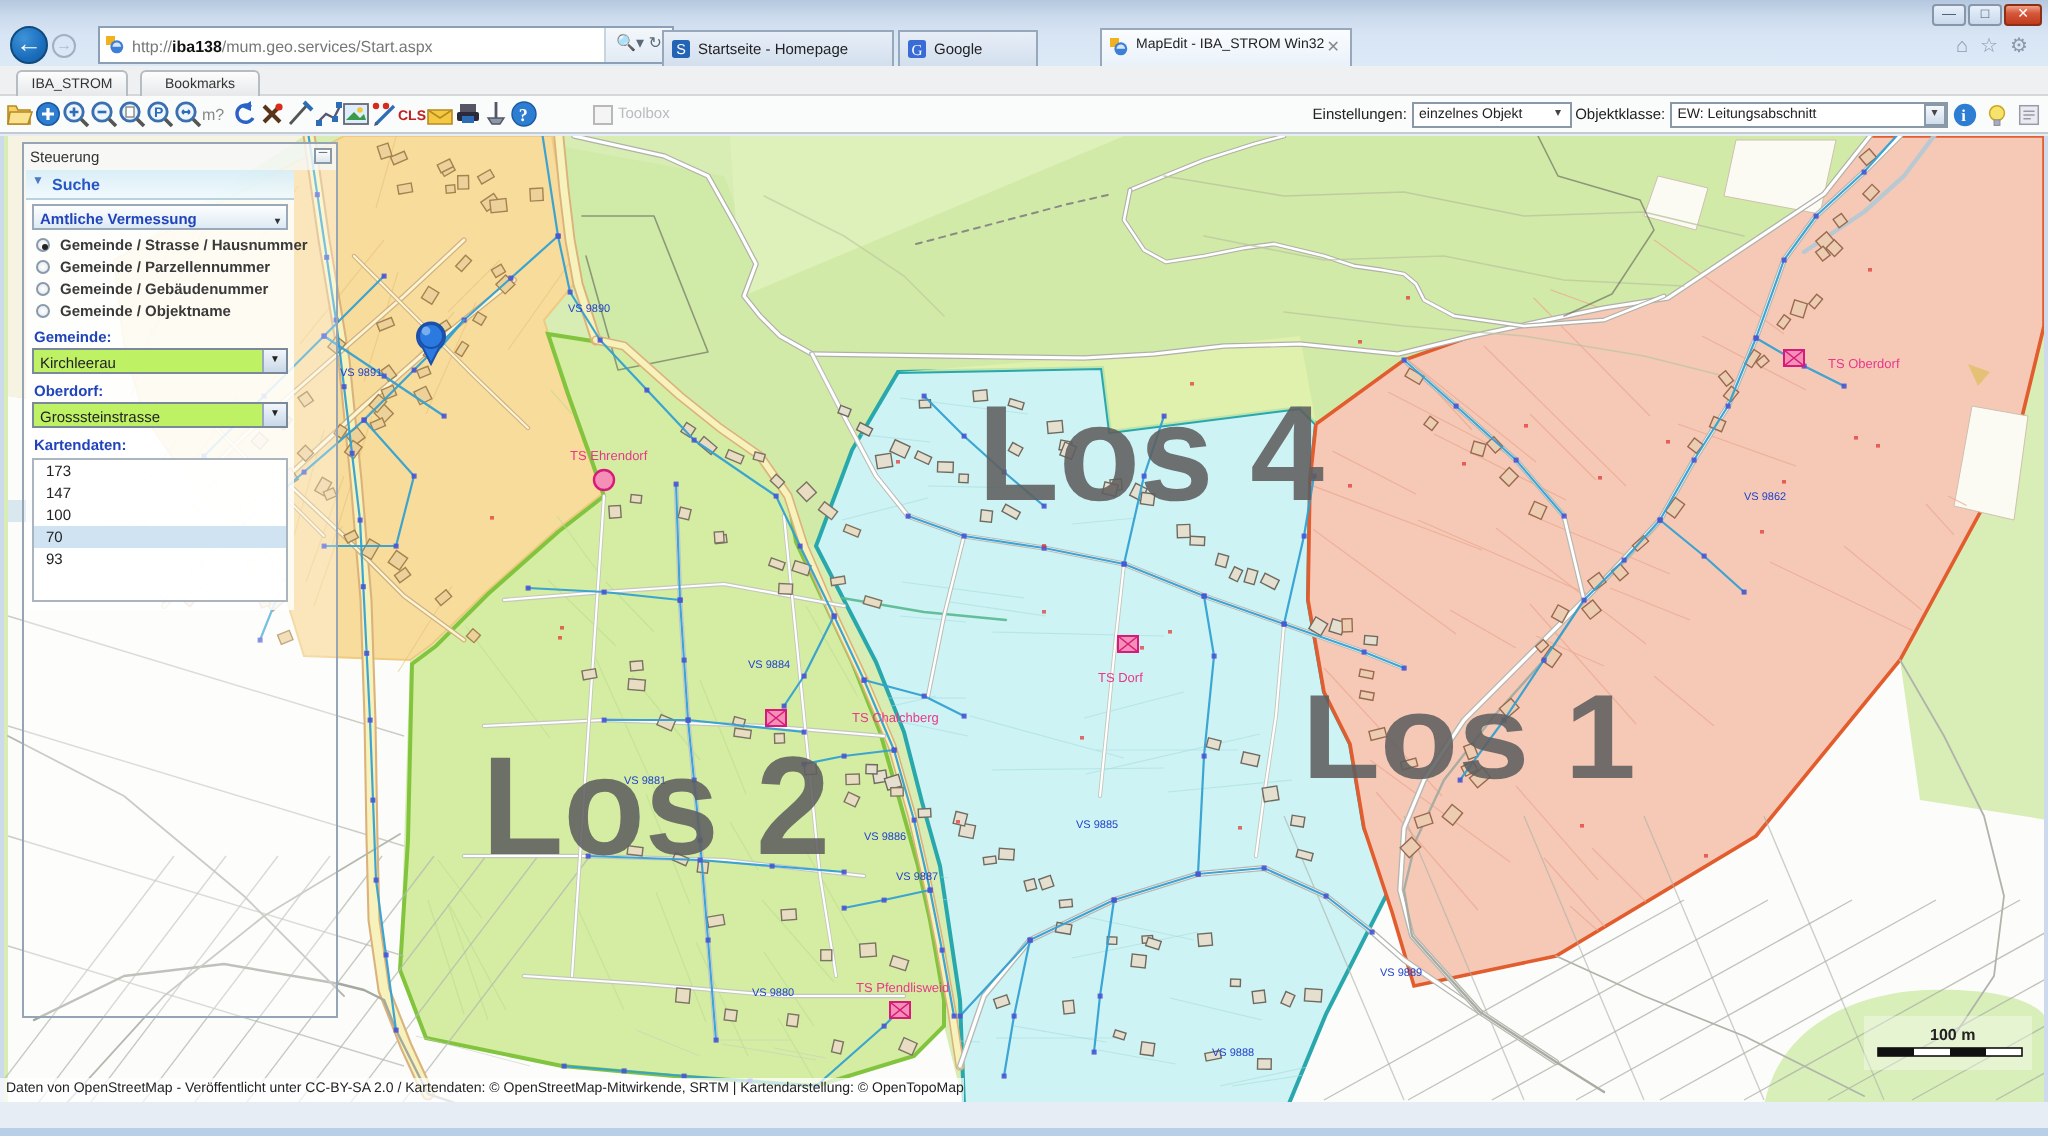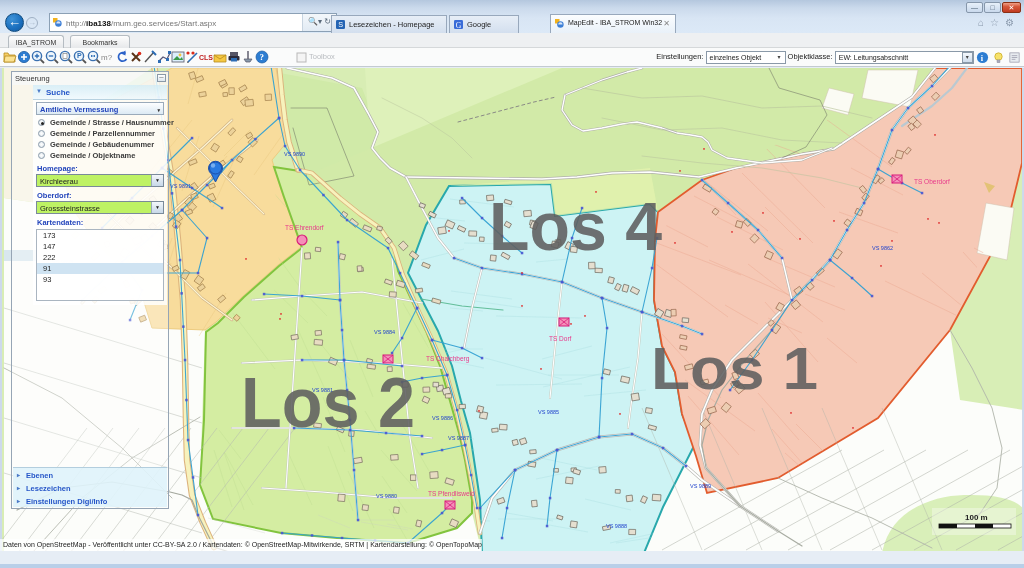--- a/index.html
+++ b/index.html
@@ -41,21 +41,21 @@
 .sel .ar{position:absolute;right:1px;top:1px;width:9px;height:9px;font-size:6px;color:#444;text-align:center;line-height:9px}
 .sel2 .ar{background:linear-gradient(#f4f8fc,#cfdceb);border:1px solid #8a99a8;width:11px;height:11px;top:0;right:0}
 .tico{display:inline-block;width:14px;height:14px;vertical-align:top;position:relative}
 
 #maparea{position:absolute;left:0;top:68px;width:1024px;height:483px;overflow:hidden;background:#d8edb4}
 #maparea .wb{position:absolute;top:0;width:2px;height:483px;background:#cdd9ec}
 
 #panel{position:absolute;left:11px;top:3px;width:158px;height:438px;border:1px solid #96a5b5;background:rgba(255,255,255,0.30)}
 #ptitle{position:absolute;left:0;top:0;width:100%;height:13px;background:rgba(245,248,250,0.75);font-size:7.5px;color:#333;padding:2px 0 0 3px}
 #pmin{position:absolute;right:2px;top:2px;width:9px;height:8px;border:1px solid #8a99a8;background:linear-gradient(#fff,#dde6ee);font-size:6px;line-height:5px;text-align:center;color:#555}
-#pbody{position:absolute;left:1px;top:13px;width:134px;margin-left:20px;}
+#pbody{position:absolute;left:1px;top:13px;width:134px;}
 #suche{height:15px;background:linear-gradient(rgba(214,238,248,0.92),rgba(240,250,255,0.92));
  border-bottom:1px solid rgba(160,190,210,0.6);font-size:8px;font-weight:bold;color:#2656c8;padding:3px 0 0 13px;position:relative}
 #suche .ch{position:absolute;left:3px;top:3px;font-size:6px;color:#4a7ac8}
 #pform{background:rgba(255,255,255,0.82);padding:2px 3px 4px 3px}
 .pdrop{position:relative;height:13px;border:1px solid #9aaaba;background:linear-gradient(#fdfeff,#dceaf4);
  font-size:7.5px;font-weight:bold;color:#2244bb;padding:2px 0 0 3px;margin-bottom:2px}
 .pdrop .ar{position:absolute;right:3px;top:4px;font-size:5px;color:#333}
 .radio{position:relative;height:11px;font-size:7.5px;font-weight:bold;color:#3a3a3a;padding:1px 0 0 14px;white-space:nowrap}
 .radio .rc{position:absolute;left:2px;top:2px;width:7px;height:7px;border-radius:50%;border:1px solid #8a9aaa;background:radial-gradient(#fff,#dde6ec)}
 .radio .rc i{position:absolute;left:2px;top:2px;width:3px;height:3px;border-radius:50%;background:#222}
@@ -95,21 +95,21 @@
           <path d="M3.6,6 a2.4,2.4 0 0 1 4.8,0" fill="#fff" opacity="0.8"></path>
         </svg>
       <div id="urltext">http://<b>iba138</b>/mum.geo.services/Start.aspx</div>
       <div id="urlicons">🔍▾ ↻</div>
     </div>
     <div class="tab" id="tab1" style="left:331px;width:116px">
       <svg class="ti" viewBox="0 0 10 10">
           <rect width="10" height="10" rx="1.5" fill="#2464b4"></rect>
           <text x="2.4" y="8" font-size="8" fill="#fff" font-family="Liberation Sans,sans-serif">S</text>
         </svg>
-      <span class="tt">Lesezeichen - Homepage</span>
+      <span class="tt">Startseite - Homepage</span>
     </div>
     <div class="tab" id="tab2" style="left:449px;width:70px">
       <svg class="ti" viewBox="0 0 10 10">
           <rect width="10" height="10" rx="1.5" fill="#3a6cd8"></rect>
           <text x="2" y="8.4" font-size="8.5" fill="#fff" font-family="Liberation Serif,serif">G</text>
         </svg>
       <span class="tt">Google</span>
     </div>
     <div class="tab" id="tab3" style="left:550px;width:126px;font-size:7px">
       <svg class="ti" viewBox="0 0 10 10">
@@ -940,36 +940,31 @@
       <div id="pbody">
         <div id="suche"><span class="ch">▼</span>Suche</div>
         <div id="pform">
           <div class="pdrop">Amtliche Vermessung<span class="ar">▾</span></div>
           <div class="radio"><span class="rc">
                 <i></i>
               </span>Gemeinde / Strasse / Hausnummer</div>
           <div class="radio"><span class="rc"></span>Gemeinde / Parzellennummer</div>
           <div class="radio"><span class="rc"></span>Gemeinde / Gebäudenummer</div>
           <div class="radio"><span class="rc"></span>Gemeinde / Objektname</div>
-          <div class="plabel">Homepage:</div>
+          <div class="plabel">Gemeinde:</div>
           <div class="pselect">Kirchleerau<span class="btn">▼</span></div>
           <div class="plabel">Oberdorf:</div>
           <div class="pselect">Grosssteinstrasse<span class="btn">▼</span></div>
           <div class="plabel">Kartendaten:</div>
           <div id="plist">
             <div>173</div>
               <div>147</div>
-              <div>222</div>
-              <div class="hl">91</div>
+              <div>100</div>
+              <div class="hl">70</div>
               <div>93</div>
           </div>
         </div>
-      </div>
-      <div id="psections">
-        <div class="psec"><span class="ch">▸</span>Ebenen</div>
-        <div class="psec"><span class="ch">▸</span>Lesezeichen</div>
-        <div class="psec"><span class="ch">▸</span>Einstellungen Digi/Info</div>
       </div>
     </div>
     <div id="attrib">Daten von OpenStreetMap - Veröffentlicht unter CC-BY-SA 2.0 / Kartendaten: © OpenStreetMap-Mitwirkende, SRTM | Kartendarstellung: © OpenTopoMap</div>
   </div>
   <div id="bottomborder"></div>
 </div>
 
 </body></html>

